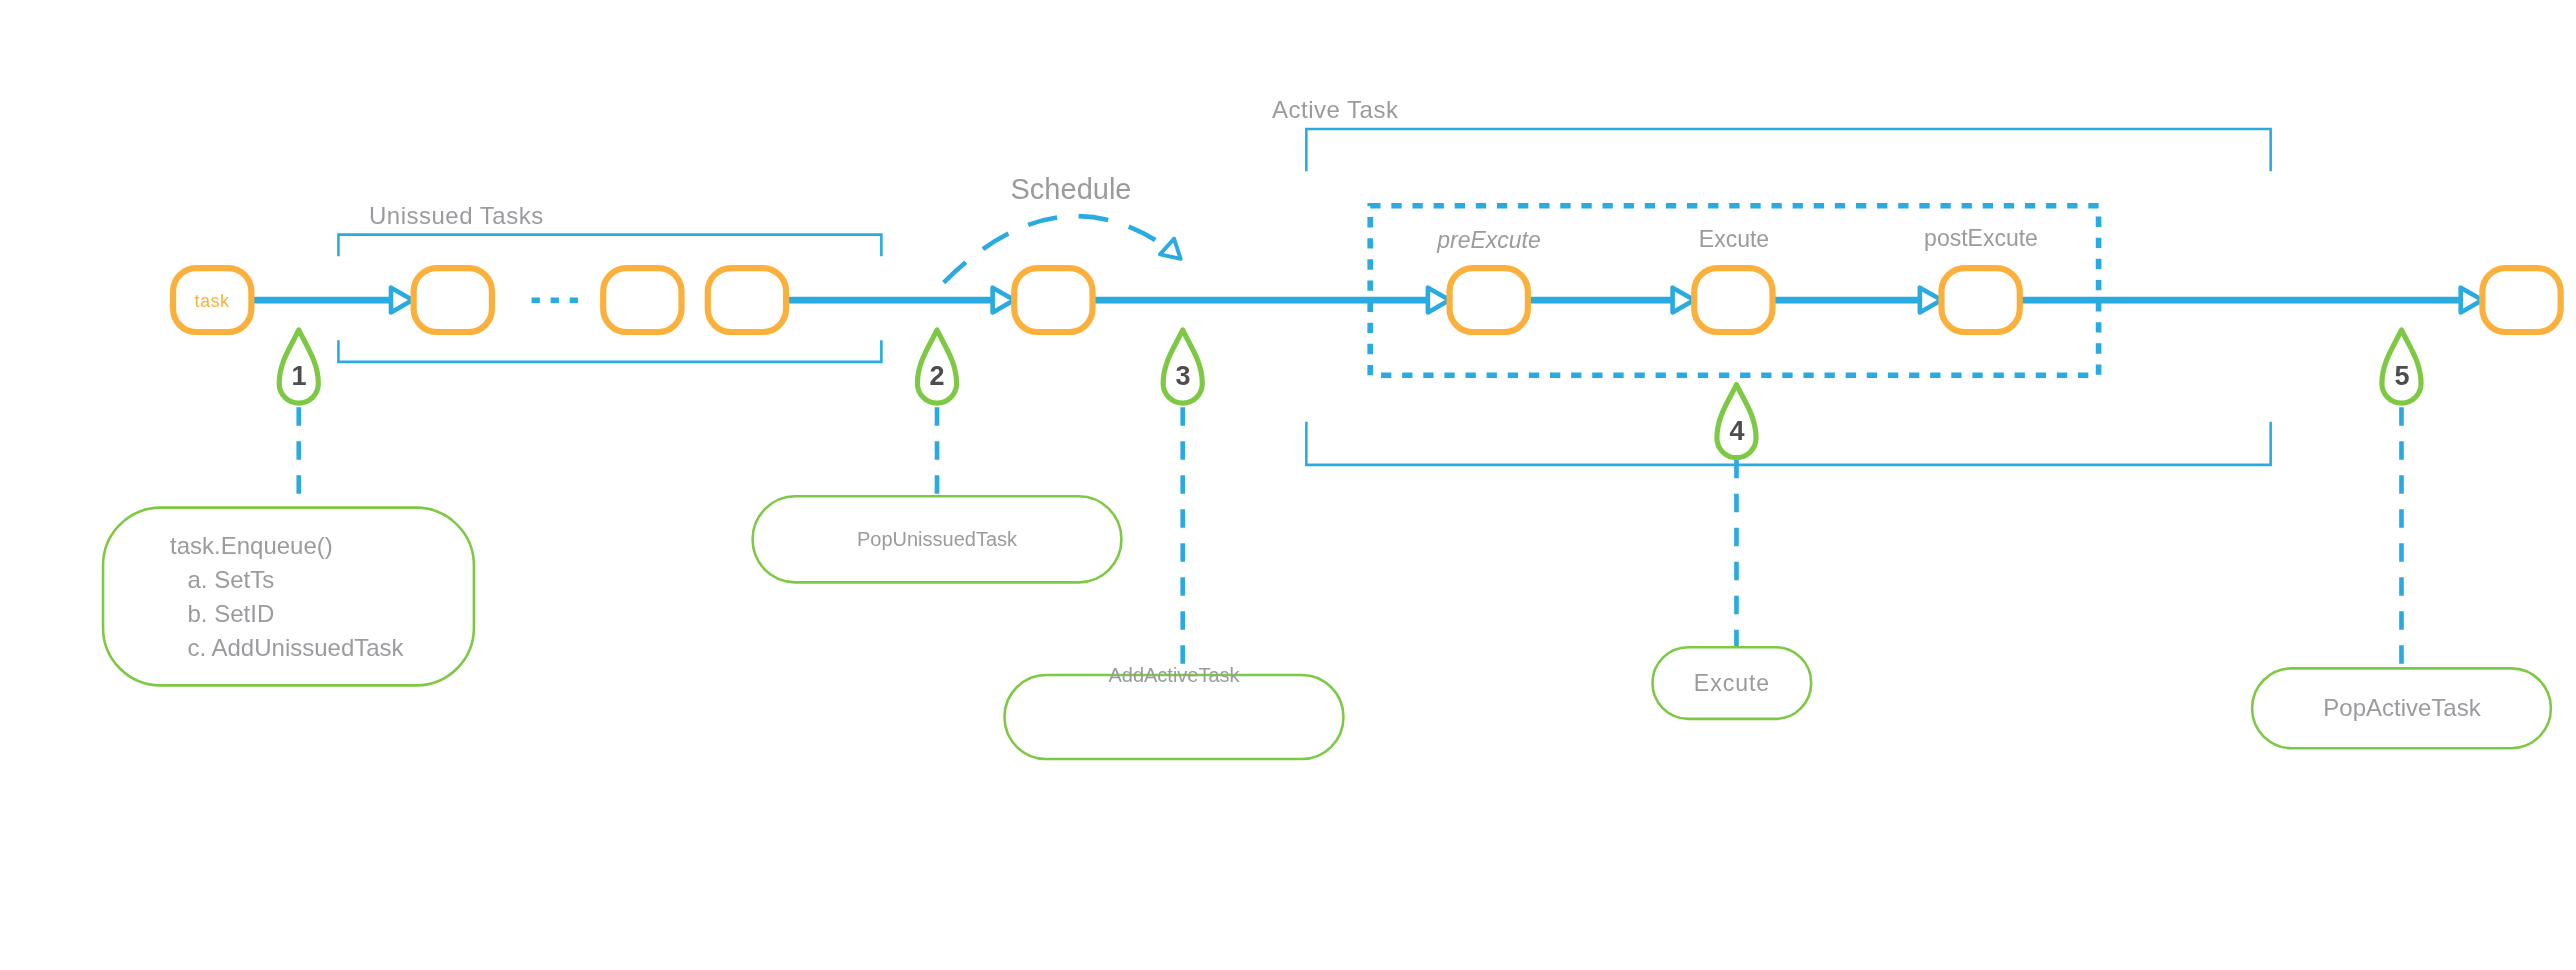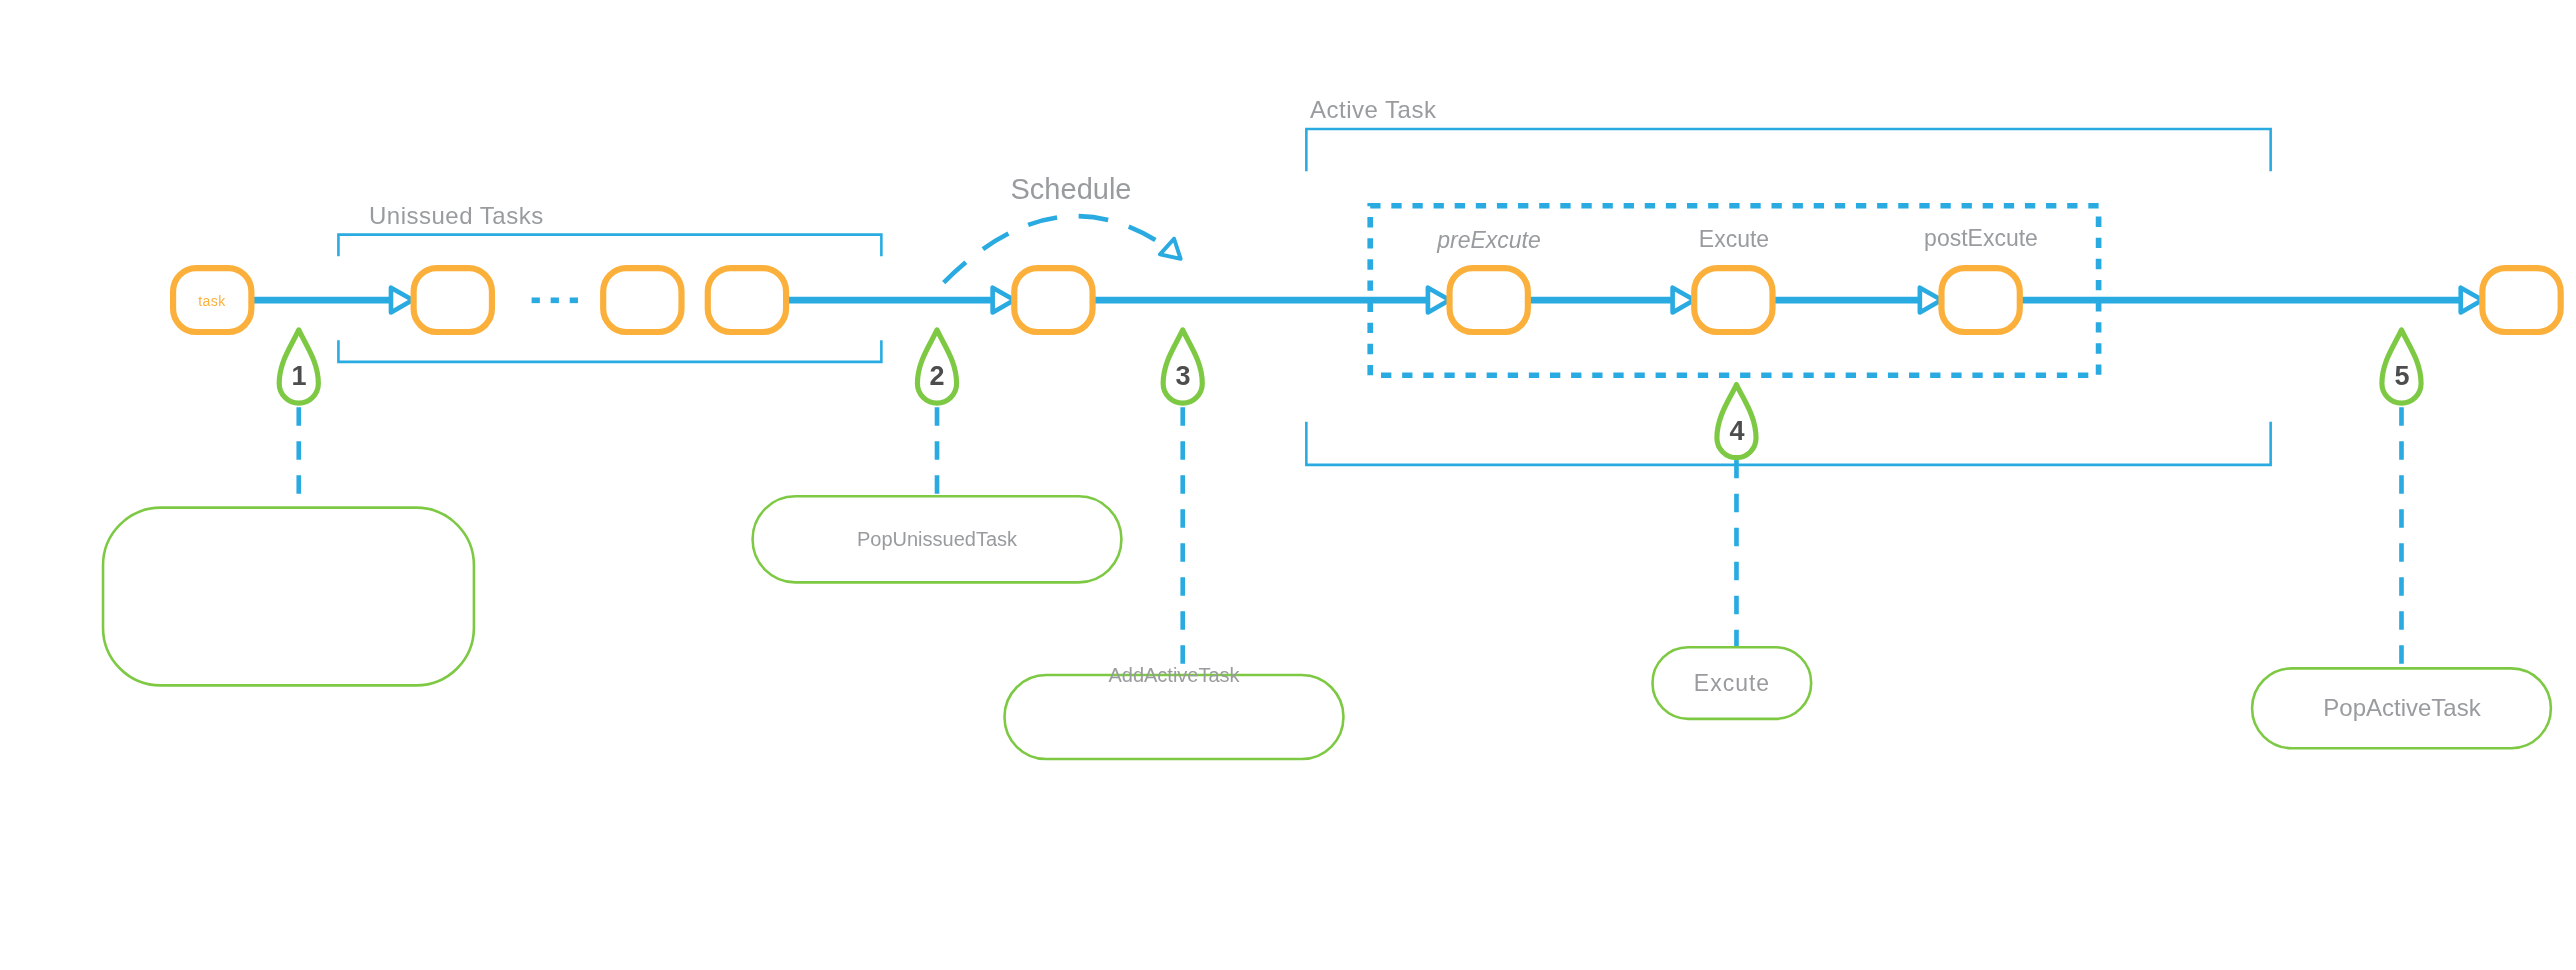--- a/index.html
+++ b/index.html
@@ -27,21 +27,21 @@
   .pill   {fill:#fff;stroke:var(--marker-green);stroke-width:5;}
   .dot    {fill:var(--flow-blue);}
 
   
   .lbl{position:absolute;color:var(--text-gray);white-space:nowrap;}
   .center{transform:translate(-50%,-50%);text-align:right;}
   .sec{font-size:24px;letter-spacing:0.5px;}
   .schetxt{font-size:29px;}
   .stage{font-size:23px;}
   .num{font-size:27px;font-weight:bold;color:var(--number-dark);}
-  .tasktxt{font-size:14px;color:var(--node-orange);letter-spacing:0.5px;}
+  .tasktxt{font-size:18px;color:var(--node-orange);letter-spacing:0.5px;}
   .notetxt{font-size:20px;}
   .notesm{font-size:23px;letter-spacing:1px;}
   .notemd{font-size:24px;}
   .enqueue{font-size:24px;line-height:34px;}
   .enqueue .ind{padding-left:17.5px;}
 </style>
 </head>
 <body>
 
 <div id="canvas">
@@ -118,32 +118,38 @@
     <rect class="pill" x="1461" y="963" width="716" height="167" rx="83"></rect>
     <rect class="pill" x="1950" y="1310" width="658" height="163" rx="81"></rect>
     <rect class="pill" x="3208" y="1256" width="308" height="139" rx="69"></rect>
     <rect class="pill" x="4372" y="1297" width="580" height="155" rx="77"></rect>
   </svg>
 
   <div class="lbl tasktxt center" style="left:212px;top:301px;">task</div>
 
   <div class="lbl sec" style="left:346px;top:202px;margin-left:23px;">Unissued Tasks</div>
   <div class="lbl schetxt center" style="left:1071px;top:189px;">Schedule</div>
-  <div class="lbl sec" style="left:1310px;top:96px;">Active Task</div>
+  <div class="lbl sec" style="left:1272px;top:96px;">Active Task</div>
 
   <div class="lbl stage center" style="left:1489px;top:240px;font-style:italic;">preExcute</div>
   <div class="lbl stage center" style="left:1734px;top:239px;">Excute</div>
   <div class="lbl stage center" style="left:1981px;top:238px;">postExcute</div>
 
   <div class="lbl num center" style="left:299px;top:376px;">1</div>
   <div class="lbl num center" style="left:937px;top:376px;">2</div>
   <div class="lbl num center" style="left:1183px;top:376px;">3</div>
   <div class="lbl num center" style="left:1737px;top:431px;">4</div>
   <div class="lbl num center" style="left:2402px;top:376px;">5</div>
 
+  <div class="lbl enqueue" style="left:170px;top:529px;">
+    <div>task.Enqueue()</div>
+    <div class="ind">a. SetTs</div>
+    <div class="ind">b. SetID</div>
+    <div class="ind">c. AddUnissuedTask</div>
+  </div>
 
   <div class="lbl notetxt center" style="left:937px;top:539px;">PopUnissuedTask</div>
   <div class="lbl notetxt center" style="left:1174px;top:675px;">AddActiveTask</div>
   <div class="lbl notesm center" style="left:1732px;top:683px;">Excute</div>
   <div class="lbl notemd center" style="left:2402px;top:708px;">PopActiveTask</div>
 
 </div>
 
 
 </body></html>

